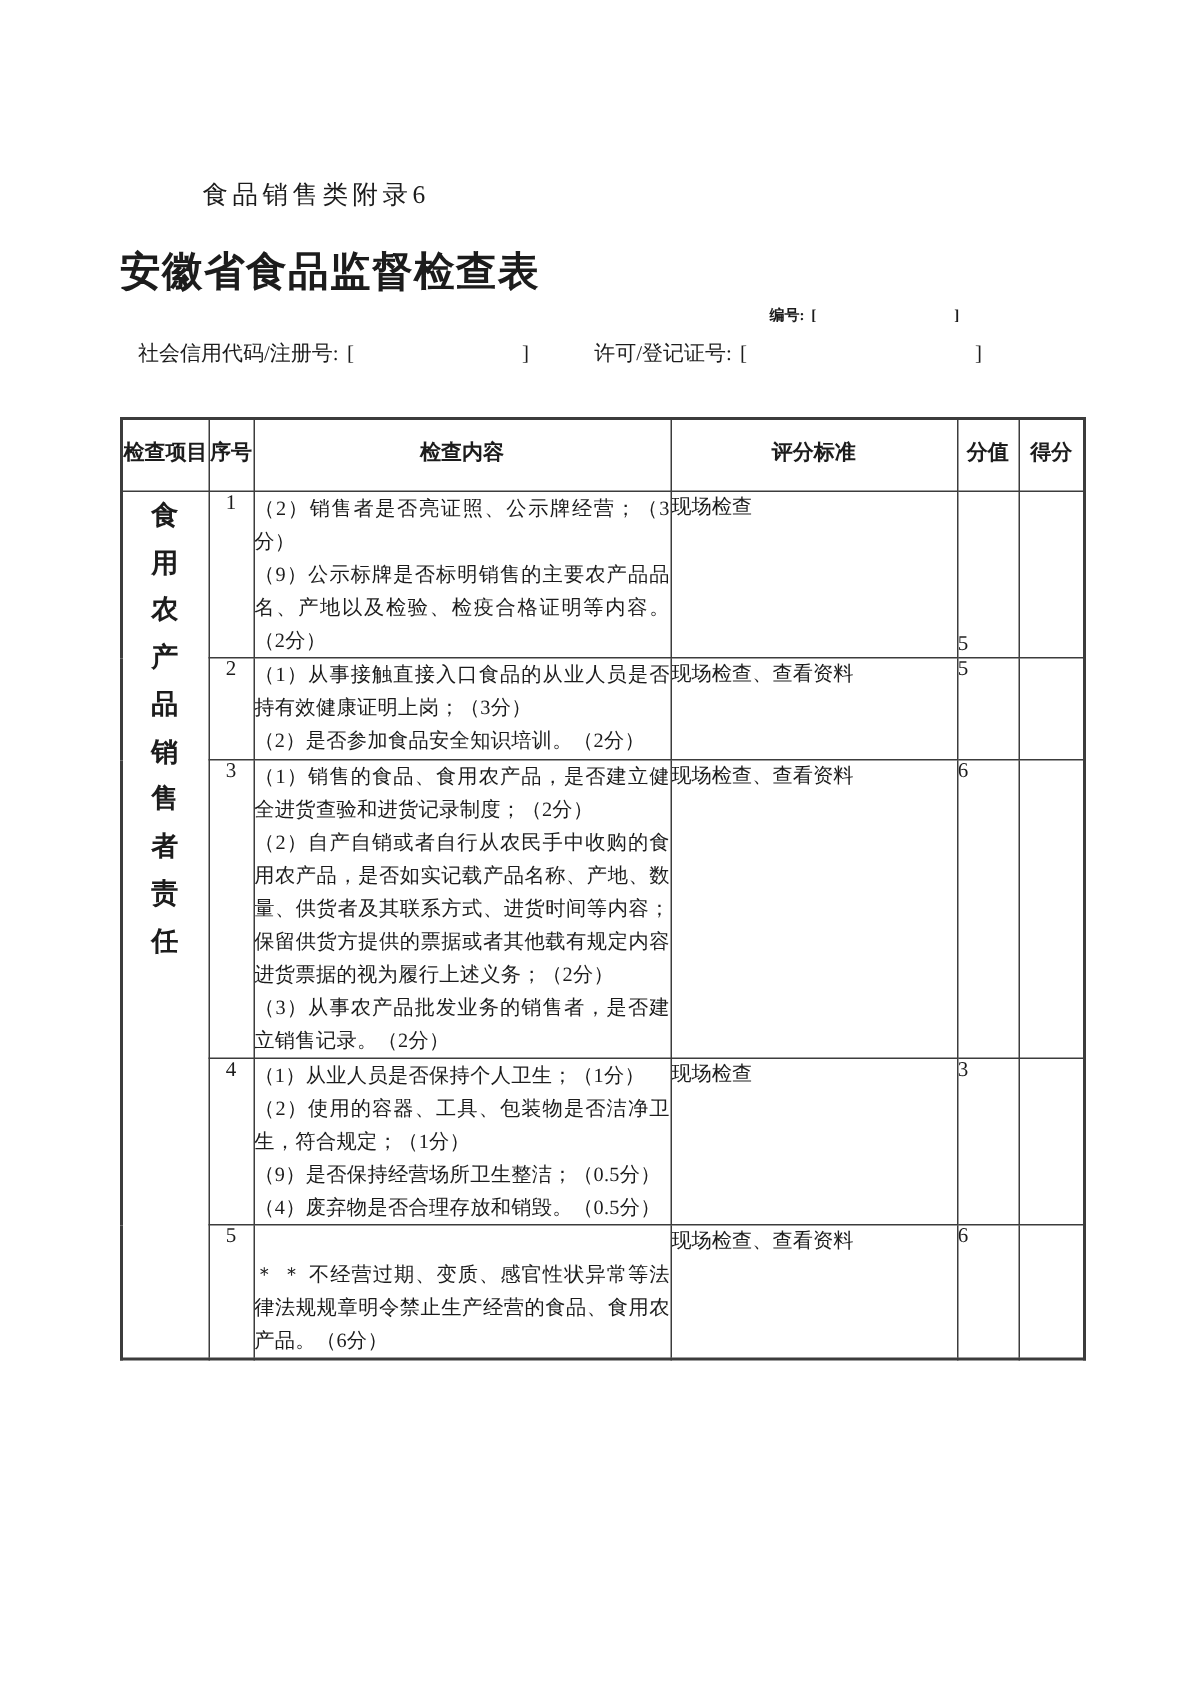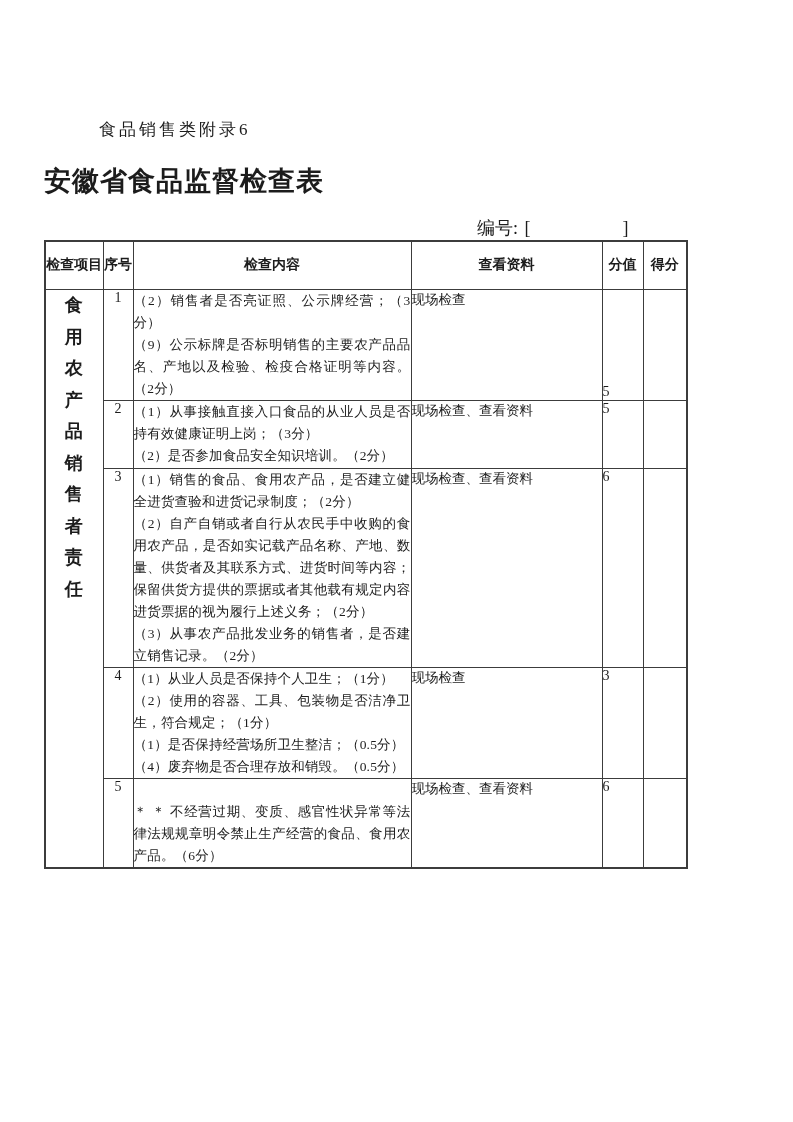--- a/index.html
+++ b/index.html
@@ -4,21 +4,21 @@
 <style>
   html, body { margin: 0; padding: 0; }
   body {
     width: 793px; height: 1122px;
     background: #ffffff;
     color: #1c1c1c;
     font-family: "Liberation Serif", "DejaVu Serif", serif;
     position: relative;
     overflow: hidden;
   }
-  .page { padding: 118px 0 0 44px; width: 642px; }
+  .page { padding: 118px 0 0 80px; width: 642px; }
 
   .appendix {
     margin-left: 55px;
     font-size: 17px;
     letter-spacing: 3px;
     font-weight: 500;
   }
   .title {
     margin: 22px 0 0 0;
     text-align: left;
@@ -27,34 +27,35 @@
     letter-spacing: 1px;
   }
   .subtitle {
     margin-top: 14px;
     text-align: center;
     font-size: 16px;
     font-weight: bold;
   }
 
   .serial-line {
-    margin-top: 17px;
+    margin-top: 4px;
     margin-left: 433px;
-    font-size: 18px;
-    font-weight: normal;
+    font-size: 10px;
+    font-weight: bold;
     height: 21px;
     white-space: nowrap;
   }
   .form-block { margin-left: 12px; margin-top: 3px; font-size: 14px; }
   .fline { height: 21px; white-space: nowrap; }
   .fld { display: inline-block; }
   .sp { display: inline-block; height: 1px; }
   .br { display: inline-block; padding: 0 2px; }
 
   table.check {
+    margin-top: 30px;
     border-collapse: collapse;
     table-layout: fixed;
     width: 642px;
     border: 2px solid #3c3c3c;
     font-size: 13.5px;
   }
   table.check td, table.check th {
     border: 1px solid #3c3c3c;
     padding: 0;
     vertical-align: top;
@@ -106,40 +107,44 @@
   <div class="appendix">食品销售类附录6</div>
 
   <div class="title">安徽省食品监督检查表</div>
 
 
   <div class="serial-line"><span>编号:</span> <span class="br">[</span><span class="sp" style="width:88px"></span><span class="br">]</span></div>
 
   <div class="form-block">
 
 
+    <div class="fline">
+      <span class="fld"><span>社会信用代码/注册号:</span> <span class="br">[</span><span class="sp" style="width:108px"></span><span class="br">]</span></span><span class="sp" style="width:38px"></span>
+      <span class="fld"><span>许可/登记证号:</span> <span class="br">[</span><span class="sp" style="width:148px"></span><span class="br">]</span></span>
+    </div>
 
 
 
   </div>
 
   <table class="check">
     <colgroup>
       <col class="c-project">
         <col class="c-no">
         <col class="c-content">
         <col class="c-standard">
         <col class="c-score">
         <col class="c-earned">
     </colgroup>
     <tbody>
         <tr class="hdr">
       <th>检查项目</th>
       <th>序号</th>
       <th>检查内容</th>
-      <th>查看资料</th>
+      <th>评分标准</th>
       <th>分值</th>
       <th>得分</th>
     </tr>
 
     <tr class="r1">
       <td class="project-cell" rowspan="5">
             <div class="project-inner">食用农产品销售者责任</div>
           </td>
       <td class="no-cell">1</td>
       <td class="content-cell">
@@ -172,21 +177,21 @@
       <td class="standard-cell">现场检查、查看资料</td>
       <td class="score-cell">6</td>
       <td class="earned-cell"></td>
     </tr>
 
     <tr class="r4">
       <td class="no-cell">4</td>
       <td class="content-cell">
         <div class="item">（1）从业人员是否保持个人卫生；（1分）</div>
         <div class="item">（2）使用的容器、工具、包装物是否洁净卫生，符合规定；（1分）</div>
-        <div class="item">（1）是否保持经营场所卫生整洁；（0.5分）</div>
+        <div class="item">（9）是否保持经营场所卫生整洁；（0.5分）</div>
         <div class="item">（4）废弃物是否合理存放和销毁。（0.5分）</div>
       </td>
       <td class="standard-cell">现场检查</td>
       <td class="score-cell">3</td>
       <td class="earned-cell"></td>
     </tr>
 
     <tr class="r5">
       <td class="no-cell">5</td>
       <td class="content-cell">

